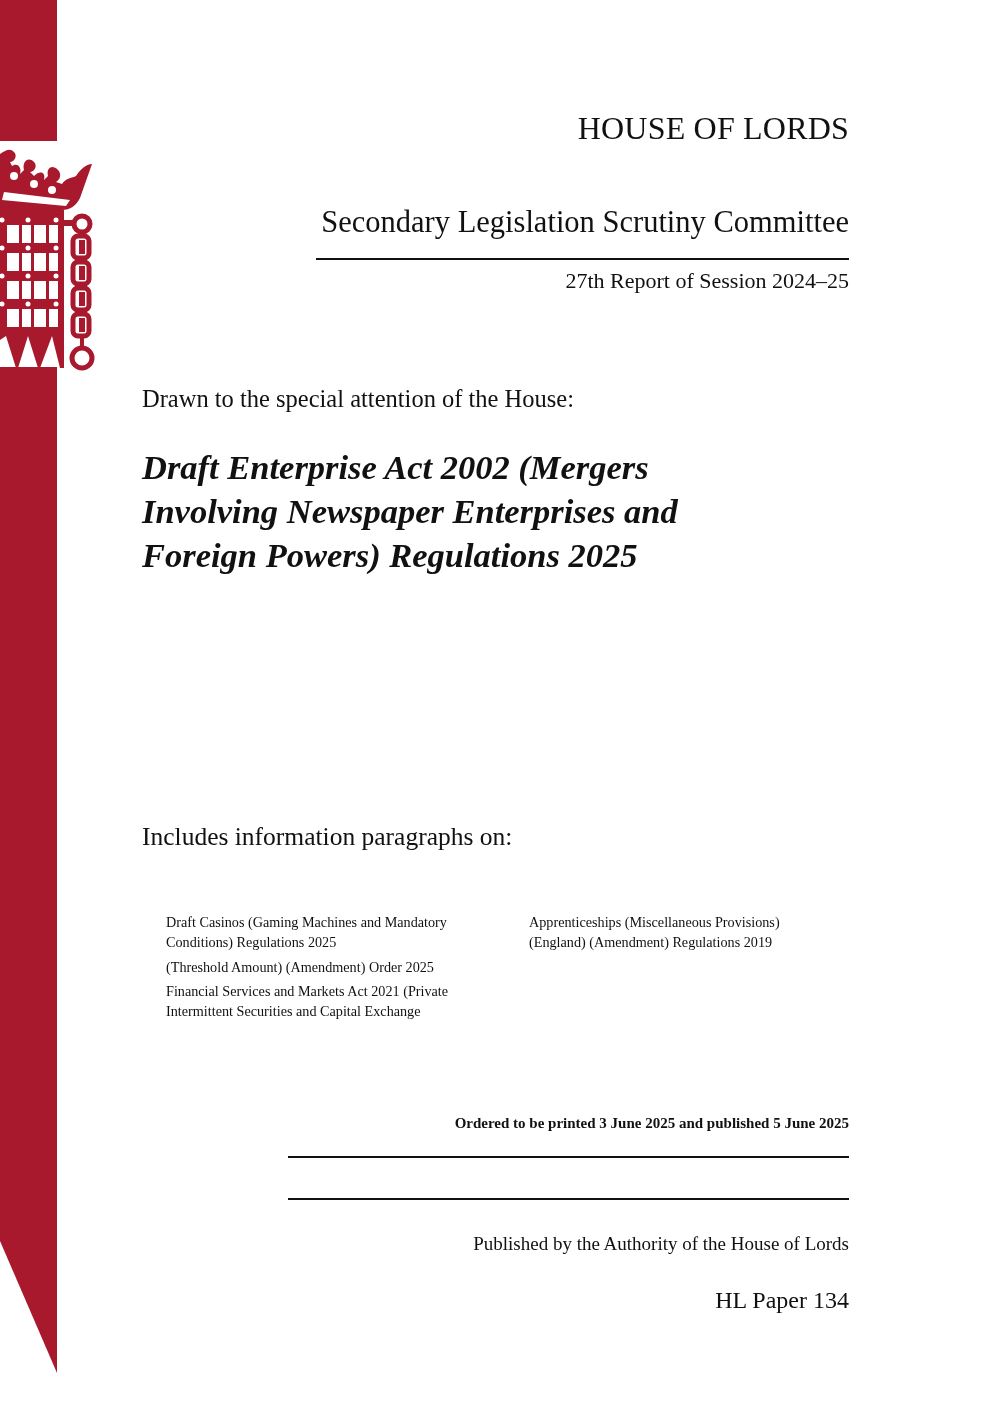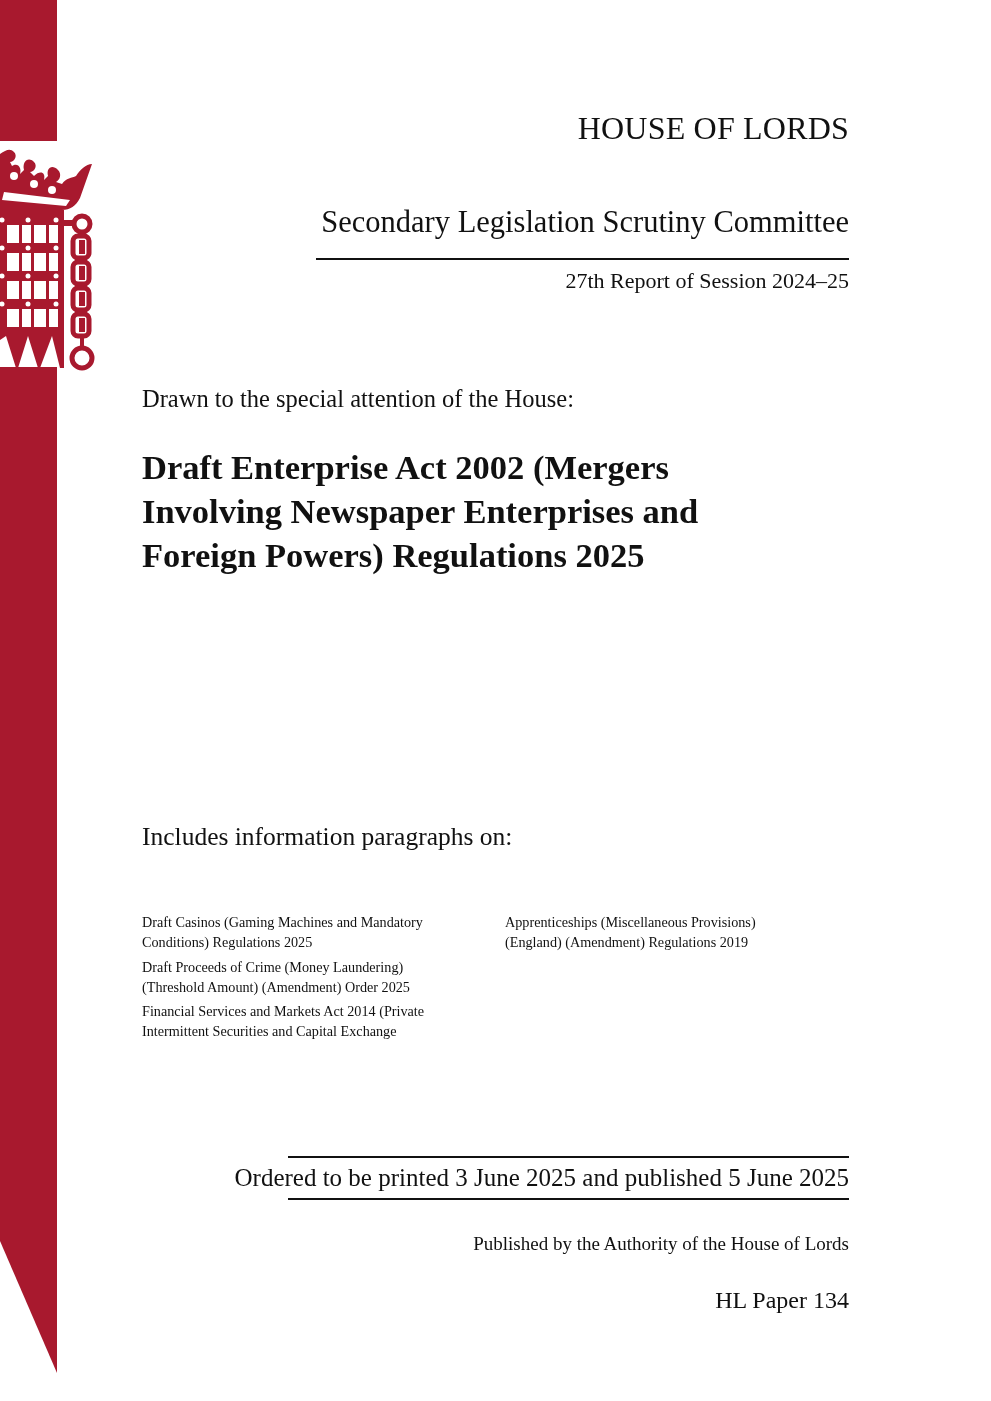--- a/index.html
+++ b/index.html
@@ -10,30 +10,30 @@
   .logo { left:0; top:140px; width:100px; height:240px; }
   .bar-bottom { left:0; top:367px; width:57px; height:1010px; }
   .right { text-align:right; right:142px; white-space:nowrap; }
   .house { top:110px; font-size:32px; letter-spacing:0.2px; }
   .committee { top:205px; font-size:30.5px; }
   .rule { background:#111; }
   .rule1 { left:316px; top:258px; width:533px; height:2px; }
   .report { top:268px; font-size:22px; }
   .drawn { left:142px; top:385px; font-size:24.5px; white-space:nowrap; }
   .title { left:142px; top:445px; width:700px; font-size:34.5px; font-weight:bold; line-height:44px; }
-  .title div { white-space:nowrap; }
+  .title div { white-space:nowrap;font-style:italic; }
   .includes { left:142px; top:822px; font-size:25.5px; white-space:nowrap; }
   .col { font-size:14.2px; line-height:20.3px; }
   .col .item { margin-bottom:4px; }
-  .col .item div { white-space:nowrap; }
+  .col .item div { white-space:nowrap;margin-left:24px; }
   .col-left { left:142px; top:912px; width:350px; }
   .col-right { left:505px; top:912px; width:350px; }
   .rule2 { left:288px; top:1156px; width:561px; height:1.5px; }
   .rule3 { left:288px; top:1198px; width:561px; height:1.5px; }
-  .ordered { top:1164px; font-size:25px; }
+  .ordered { top:1115px; font-size:15px;font-weight:bold; }
   .published { top:1233px; font-size:19px; }
   .paper { top:1287px; font-size:24px;margin-left:40px; }
 </style>
 </head>
 <body>
 
 <div class="abs bar-top"></div>
 
 <svg class="abs logo" viewBox="0 0 100 240" width="100" height="240">
   <g fill="#a8192e">
@@ -120,25 +120,24 @@
 </div>
 
 <div class="abs includes">Includes information paragraphs on:</div>
 
 <div class="abs col col-left">
   <div class="item">
     <div>Draft Casinos (Gaming Machines and Mandatory</div>
     <div>Conditions) Regulations 2025</div>
   </div>
   <div class="item">
-    <div>Draft Proceeds of Crime (Money Laundering)</div>
     <div>(Threshold Amount) (Amendment) Order 2025</div>
   </div>
   <div class="item">
-    <div>Financial Services and Markets Act 2014 (Private</div>
+    <div>Financial Services and Markets Act 2021 (Private</div>
     <div>Intermittent Securities and Capital Exchange</div>
   </div>
 </div>
 
 <div class="abs col col-right">
   <div class="item">
     <div>Apprenticeships (Miscellaneous Provisions)</div>
     <div>(England) (Amendment) Regulations 2019</div>
   </div>
 </div>

